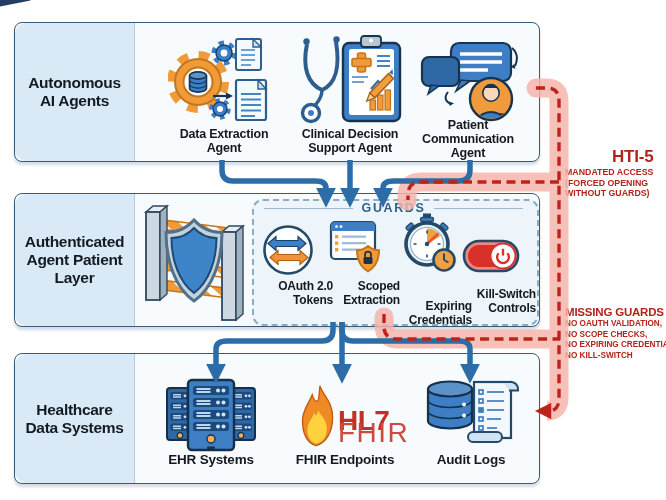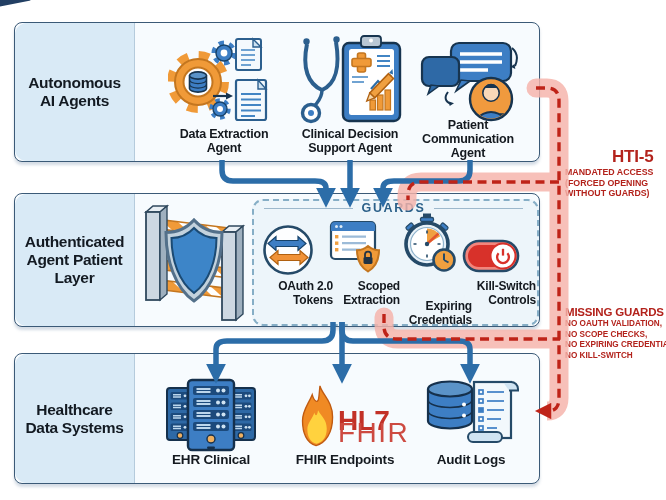--- a/index.html
+++ b/index.html
@@ -384,26 +384,26 @@
     <div>Tokens</div>
   </div>
   <div class="item-label guard-label" style="left:310px;top:280px;">
     <div>Scoped</div>
     <div>Extraction</div>
   </div>
   <div class="item-label guard-label" style="left:382px;top:280px;margin-top:20px;">
     <div>Expiring</div>
     <div>Credentials</div>
   </div>
-  <div class="item-label guard-label" style="left:446px;top:280px;">
+  <div class="item-label guard-label" style="left:446px;top:288px;">
     <div>Kill-Switch</div>
     <div>Controls</div>
   </div>
 
-  <div class="item-label system-label" style="left:151px;top:452px;">EHR Clinical</div>
+  <div class="item-label system-label" style="left:151px;top:452px;">EHR Systems</div>
   <div class="item-label system-label" style="left:285px;top:452px;">FHIR Endpoints</div>
   <div class="item-label system-label" style="left:411px;top:452px;">Audit Logs</div>
 
   <div class="annot" id="hti5" style="left:565px;top:147px;">
     <div class="annot-title">HTI-5</div>
     <div class="annot-line">MANDATED ACCESS</div>
     <div class="annot-line">(FORCED OPENING</div>
     <div class="annot-line">WITHOUT GUARDS)</div>
   </div>
   <div class="annot" id="missing" style="left:565px;top:306px;">

